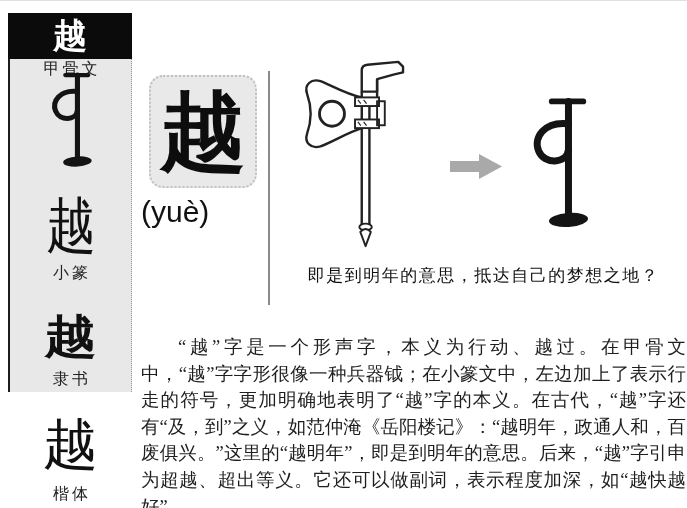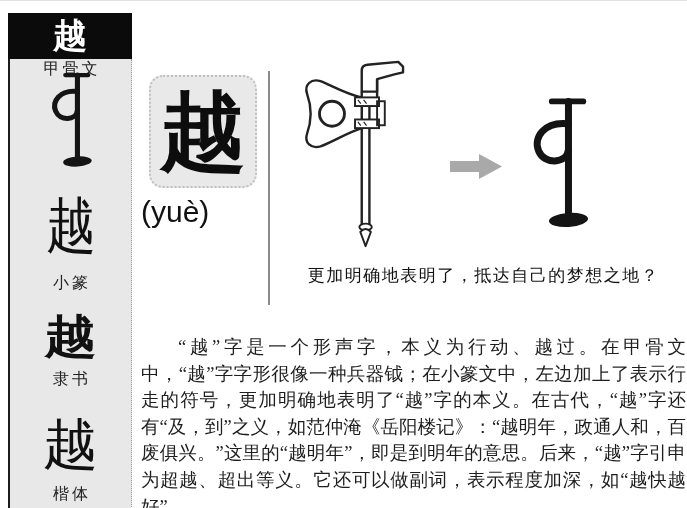--- a/index.html
+++ b/index.html
@@ -9,21 +9,21 @@
   *{margin:0;padding:0;box-sizing:border-box;}
   html,body{background:#fff;}
   body{font-family:"Liberation Serif","DejaVu Serif",serif;color:var(--text);}
   .page{position:relative;width:687px;height:508px;background:#fff;overflow:hidden;border-top:1px solid #e0e0e0;}
 
   
   .sb-header{position:absolute;left:8px;top:12px;width:124px;height:46px;
     background:var(--header-bg);color:var(--header-text);
     display:flex;align-items:center;justify-content:center;
     font-size:34px;font-weight:bold;}
-  .sb-panel{position:absolute;left:8px;top:58px;width:124px;height:450px;
+  .sb-panel{position:absolute;left:8px;top:58px;width:124px;height:333px;
     background:var(--panel-bg);
     border-left:2px solid #1c1c1c;border-right:1px dotted #999;}
   .sb-sec{position:absolute;left:0;width:100%;text-align:center;}
   .sb-glyph{font-weight:bold;color:#111;line-height:1;}
   .sb-label{font-size:16px;letter-spacing:3px;color:#222;text-indent:3px;}
   .seal{font-size:54px;font-weight:normal;display:inline-block;transform:scale(.92,1.12);}
   .lishu{font-size:52px;display:inline-block;transform:scaleY(.88);}
   .kaiti{font-size:55px;font-weight:normal;}
 
   
@@ -60,21 +60,21 @@
         <path d="M26 9 L60 9" stroke="#141414" stroke-width="6" stroke-linecap="round" fill="none"></path>
         <path d="M44 9 L44 132" stroke="#141414" stroke-width="7.5" stroke-linecap="round" fill="none"></path>
         <path d="M44 33 C18 30 6 48 12 62 C18 77 42 76 44 61" stroke="#141414" stroke-width="7.5" stroke-linecap="round" fill="none"></path>
         <ellipse cx="44" cy="136" rx="21" ry="7.5" fill="#141414" transform="rotate(-4 44 136)"></ellipse>
       </svg>
       <div class="sb-label">甲骨文</div>
     </div>
 
     <div class="sb-sec" style="top:140px;">
       <div class="sb-glyph seal">越</div>
-      <div class="sb-label" style="margin-top:20px;">小篆</div>
+      <div class="sb-label" style="margin-top:10px;">小篆</div>
     </div>
 
     <div class="sb-sec" style="top:252px;">
       <div class="sb-glyph lishu">越</div>
       <div class="sb-label" style="margin-top:6px;">隶书</div>
     </div>
 
     <div class="sb-sec" style="top:358px;">
       <div class="sb-glyph kaiti">越</div>
       <div class="sb-label" style="margin-top:12px;">楷体</div>
@@ -111,17 +111,17 @@
     <path d="M0 8 L29 8 L29 1 L52 13.5 L29 26 L29 19 L0 19 Z" fill="var(--arrow)"></path>
   </svg>
 
   <svg class="oracle-big" width="70" height="140" viewBox="0 0 72 150">
     <path d="M26 9 L60 9" stroke="#141414" stroke-width="6" stroke-linecap="round" fill="none"></path>
     <path d="M44 9 L44 132" stroke="#141414" stroke-width="7.5" stroke-linecap="round" fill="none"></path>
     <path d="M44 33 C18 30 6 48 12 62 C18 77 42 76 44 61" stroke="#141414" stroke-width="7.5" stroke-linecap="round" fill="none"></path>
     <ellipse cx="44" cy="136" rx="21" ry="7.5" fill="#141414" transform="rotate(-4 44 136)"></ellipse>
   </svg>
 
-  <div class="caption">更加明确地表明了，抵达自己的梦想之地？</div>
+  <div class="caption">即是到明年的意思，抵达自己的梦想之地？</div>
 
   <div class="body-text">“越”字是一个形声字，本义为行动、越过。在甲骨文中，“越”字字形很像一种兵器钺；在小篆文中，左边加上了表示行走的符号，更加明确地表明了“越”字的本义。在古代，“越”字还有“及，到”之义，如范仲淹《岳阳楼记》：“越明年，政通人和，百废俱兴。”这里的“越明年”，即是到明年的意思。后来，“越”字引申为超越、超出等义。它还可以做副词，表示程度加深，如“越快越好”。</div>
 
 </div>
 
 </body></html>

